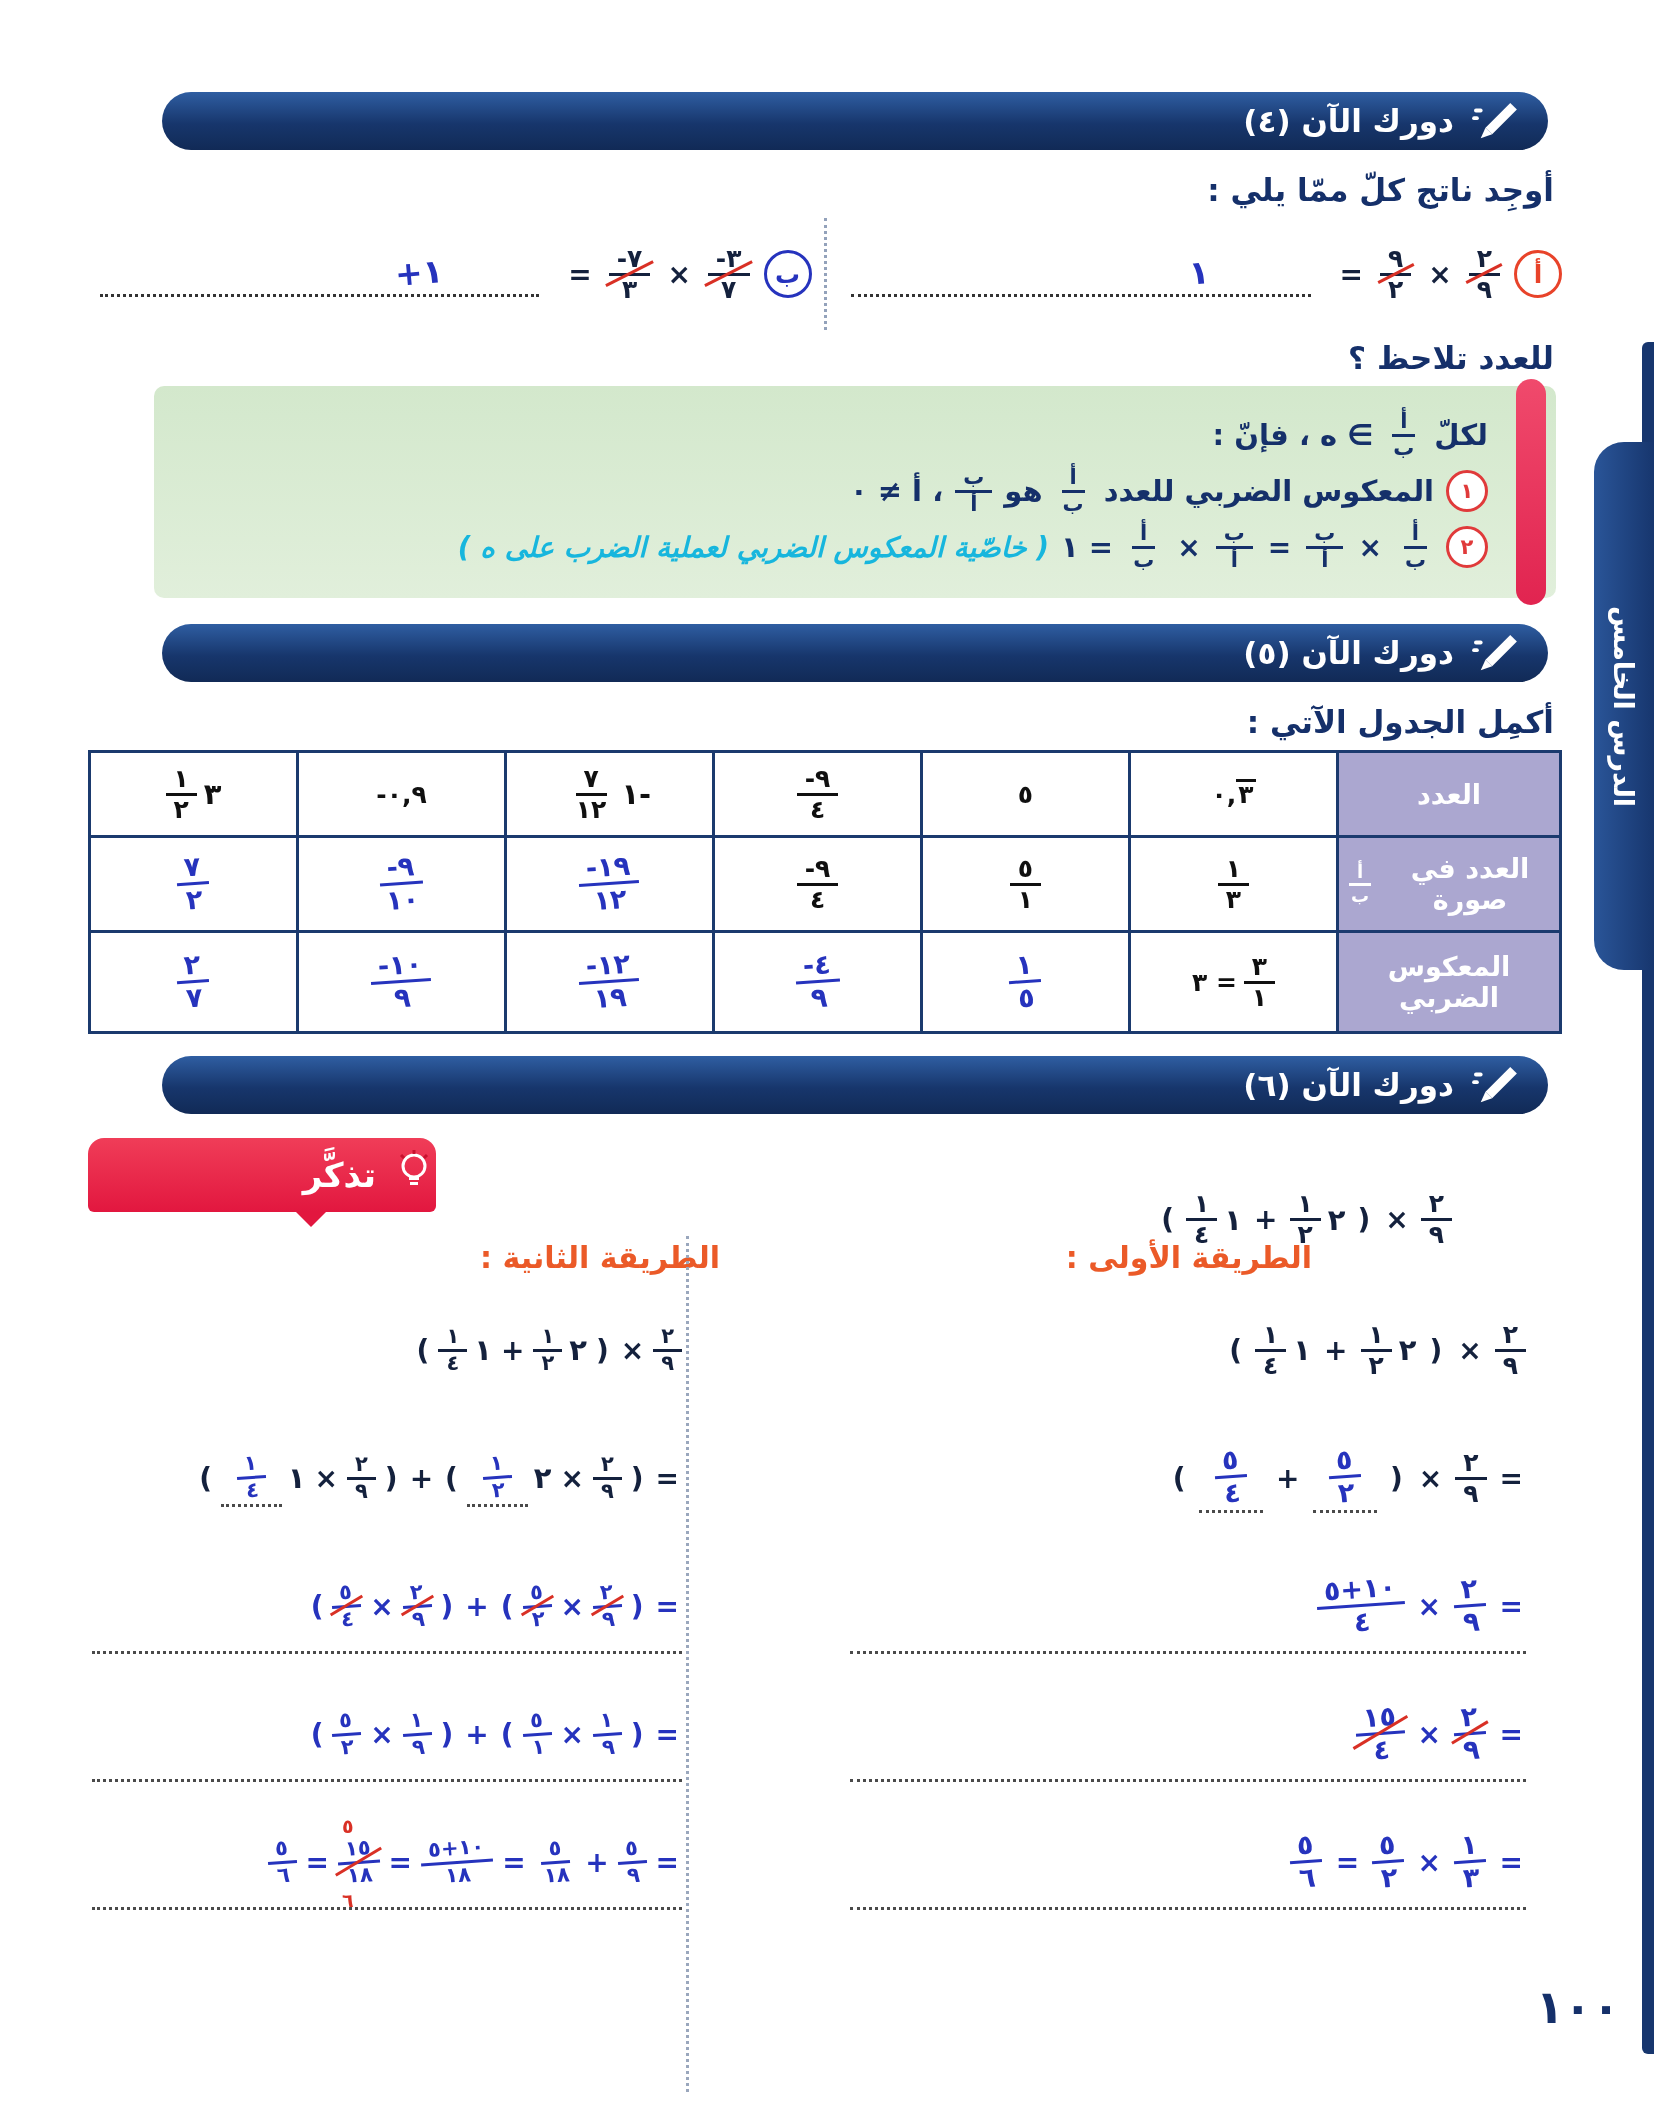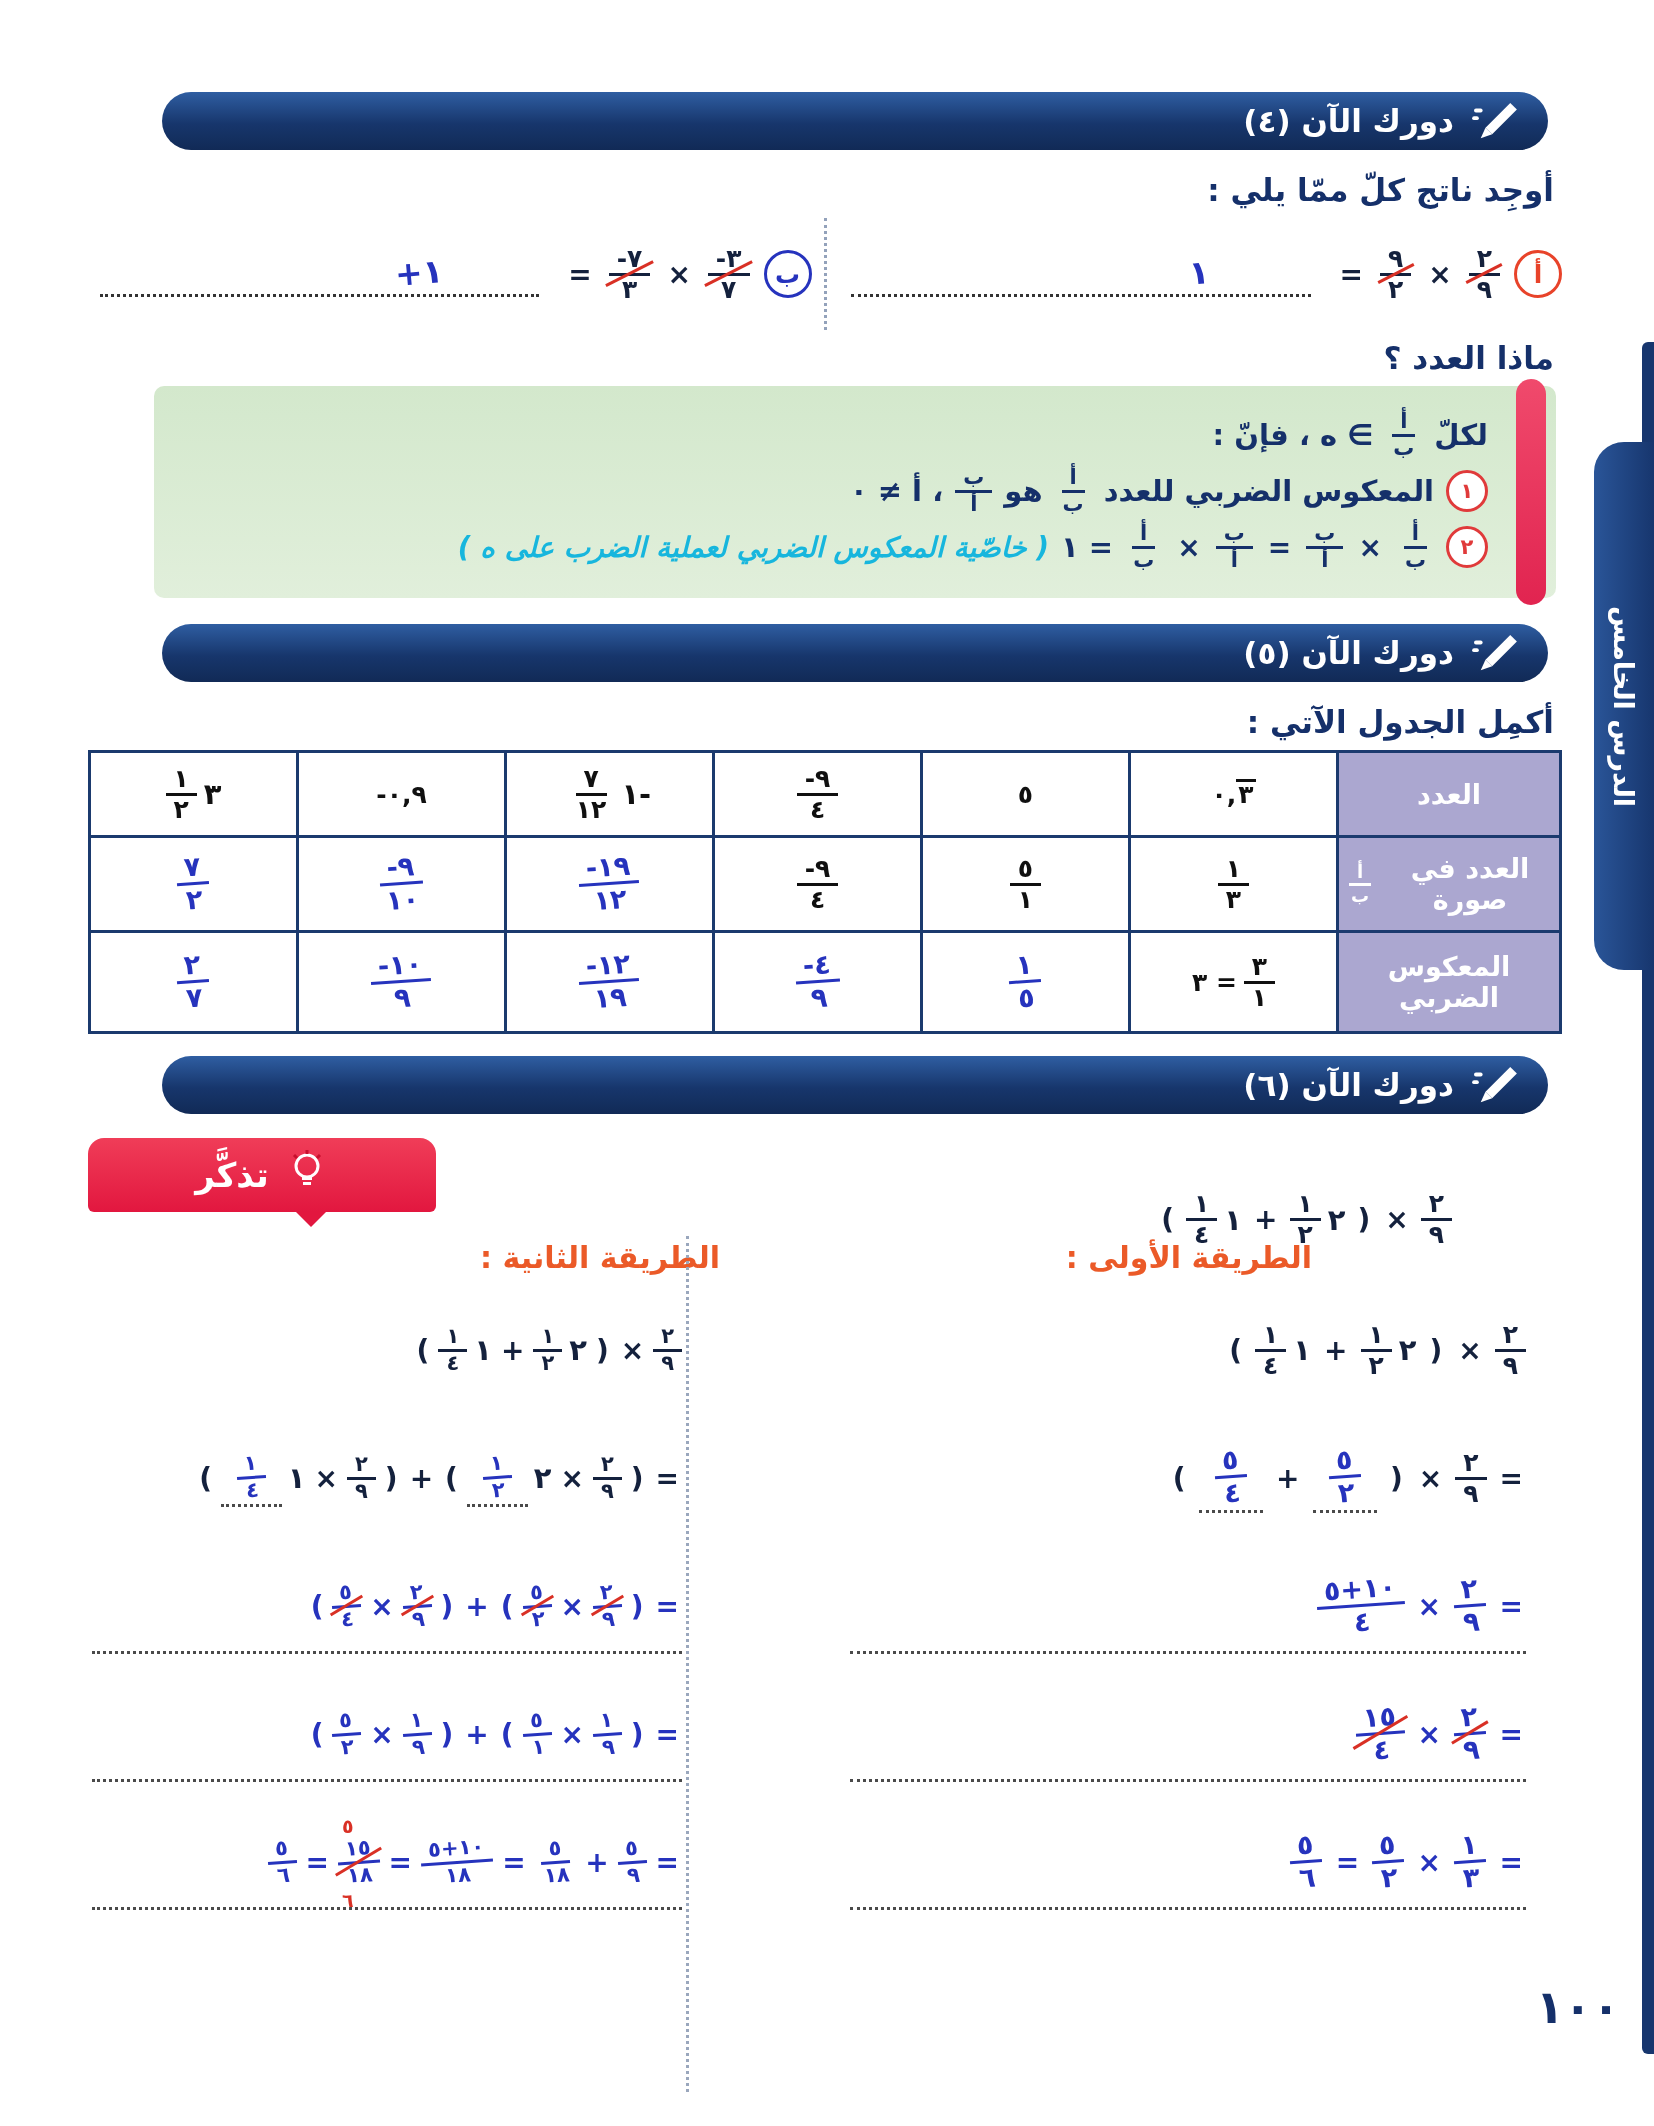--- a/index.html
+++ b/index.html
@@ -91,21 +91,21 @@
   .wline.hwline{color:#2633bd;}
   .blank{display:inline-flex;justify-content:center;border-bottom:3px dotted #4a4a4a;padding:2px 16px;}
   .s6-vsep{position:absolute;left:598px;top:100px;height:856px;border-left:3.5px dotted #9aa7bd;}
   .relnote{position:relative;}
   .red-sup{position:absolute;top:-22px;left:4px;color:#d93025;font-size:19px;}
   .red-sub{position:absolute;bottom:-24px;left:4px;color:#d93025;font-size:19px;}
 
   
   .remember{position:absolute;top:2px;left:0;width:348px;}
   .rem-head{position:relative;background:linear-gradient(180deg,#f03d58,#e2173f);
-    border-radius:16px 16px 6px 6px;height:74px;display:flex;align-items:center;justify-content:center;
+    border-radius:16px 16px 6px 6px;height:74px;display:flex;align-items:center;
     gap:16px;color:#fff;font-size:34px;}
   .rem-head::after{content:"";position:absolute;bottom:-15px;right:110px;
     border:15px solid transparent;border-top-color:#e2173f;border-bottom:0;}
   .rem-body{background:#fdf3d9;border:2px solid #ecdfb2;border-top:none;border-radius:0 0 14px 14px;
     padding:30px 18px 20px;font-size:26px;color:#15306a;text-align:center;line-height:1.8;}
 
   
   .edge-strip{position:absolute;right:0;top:342px;width:12px;height:1712px;background:#17366e;border-radius:6px 0 0 6px;}
   .side-tab{position:absolute;right:0;top:442px;width:60px;height:528px;
     background:linear-gradient(90deg,#2a5598,#17366e);border-radius:30px 0 0 30px;
@@ -168,21 +168,21 @@
             <span class="fn">-٧</span>
             <span class="fd">٣</span>
           </span>
         <span class="op">=</span>
         <span class="ansline">
           <span class="ans ltr">+١</span>
         </span>
       </div>
     </div>
 
-    <div class="prompt">ماذا العدد ؟</div>
+    <div class="prompt">للعدد تلاحظ ؟</div>
 
     <div class="greenbox">
       <div class="redbar"></div>
       <div class="rline">
         <span>لكلّ</span>
         <span class="frac">
             <span class="fn">أ</span>
             <span class="fd">ب</span>
           </span>
         <span>∋ ه ، فإنّ :</span>

